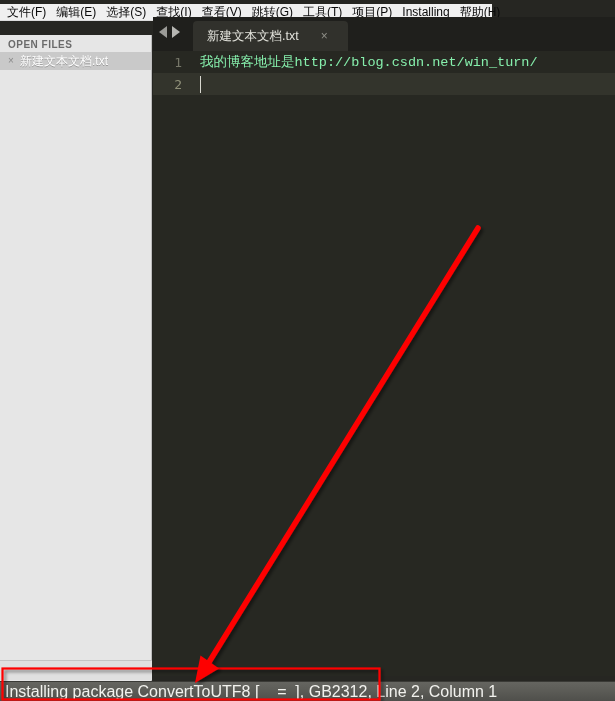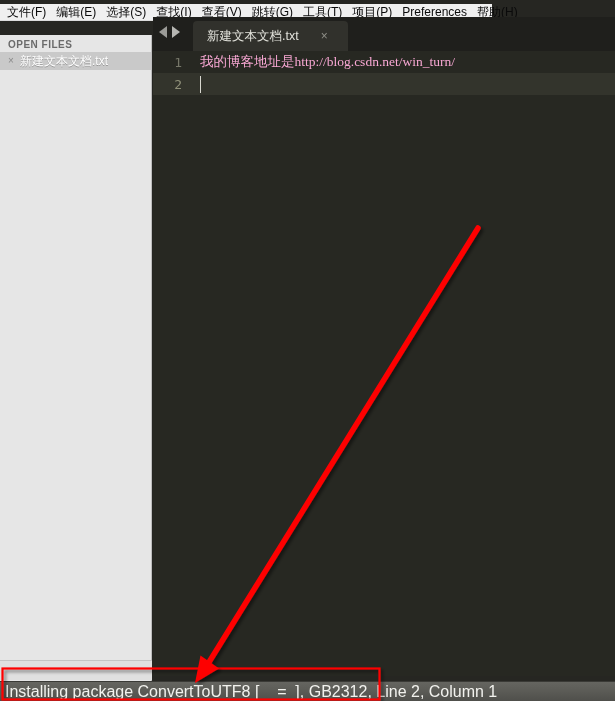--- a/index.html
+++ b/index.html
@@ -177,23 +177,23 @@
     text-align: right;
     padding-right: 9px;
     box-sizing: border-box;
     font-family: "DejaVu Sans Mono", monospace;
     font-size: 13px;
     color: #767769;
     cursor: default;
   }
   .code-row.active .ln { color: #8f9079; }
   .code-text {
-    font-family: Liberation Serif, serif;
+    font-family: Liberation Mono, monospace;
     font-size: 13.5px;
-    color: #f9a8d4;
+    color: #86efac;
     white-space: pre;
     padding-left: 9px;
     letter-spacing: 0px;
   }
   .caret {
     display: inline-block;
     width: 1px;
     height: 17px;
     background: #d8d8d0;
     vertical-align: middle;
@@ -232,21 +232,21 @@
 
 <div class="menubar">
   <div class="menu-item">文件(F)</div>
   <div class="menu-item">编辑(E)</div>
   <div class="menu-item">选择(S)</div>
   <div class="menu-item">查找(I)</div>
   <div class="menu-item">查看(V)</div>
   <div class="menu-item">跳转(G)</div>
   <div class="menu-item">工具(T)</div>
   <div class="menu-item">项目(P)</div>
-  <div class="menu-item">Preferences</div>
+  <div class="menu-item">Installing</div>
   <div class="menu-item">帮助(H)</div>
 </div>
 
 <div class="sidebar">
   <div class="sidebar-header">OPEN FILES</div>
   <div class="sidebar-file">
     <span class="x-icon">×</span>
     <span class="fname">新建文本文档.txt</span>
   </div>
   <div class="sidebar-body"></div>

